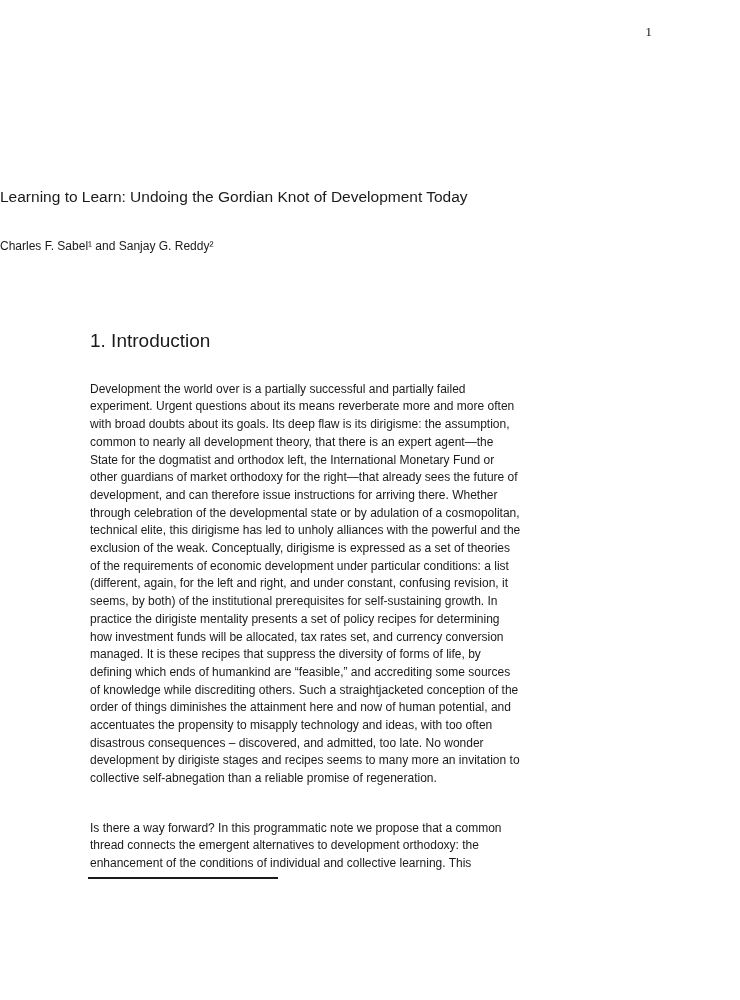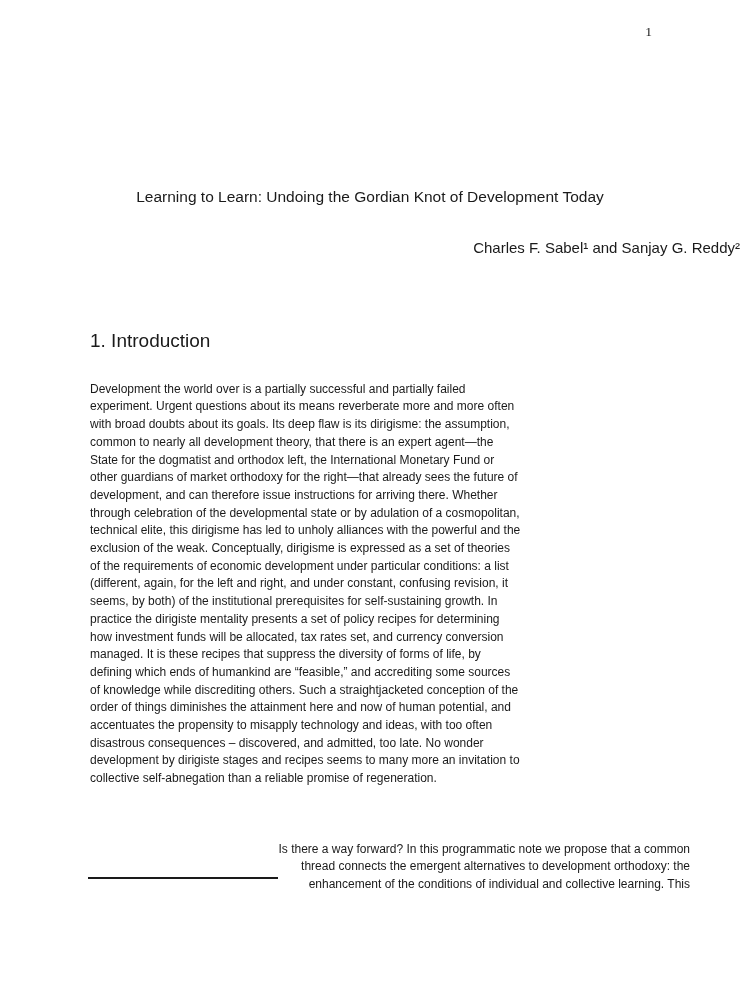--- a/index.html
+++ b/index.html
@@ -23,32 +23,32 @@
     width: 652px;
     text-align: right;
     font-family: "Liberation Serif", serif;
     font-size: 13.5px;
   }
   .paper-title {
     position: absolute;
     top: 188px;
     left: 0;
     width: 740px;
-    text-align: center;
+    text-align: left;
     font-size: 15.5px;
     font-weight: normal;
     margin: 0;
   }
   .authors-line {
     position: absolute;
     top: 239px;
     left: 0;
     width: 740px;
-    text-align: right;
-    font-size: 15px;
+    text-align: left;
+    font-size: 12px;
   }
   .section-heading {
     position: absolute;
     top: 330px;
     left: 90px;
     font-size: 19px;
     font-weight: normal;
     margin: 0;
   }
   .body-text {
@@ -57,22 +57,21 @@
     left: 90px;
     width: 600px;
     font-size: 12px;
     line-height: 17.7px;
     white-space: pre-line;
   }
   .body-text p {
     margin: 0;
   }
   .body-text p + p {
-    margin-top: 35px;
-    text-align: right;
+    margin-top: 14px;
   }
   .footnote-rule {
     position: absolute;
     top: 877px;
     left: 88px;
     width: 190px;
     height: 0;
     border-top: 2px solid #1a1a1a;
   }
   .footnotes {

